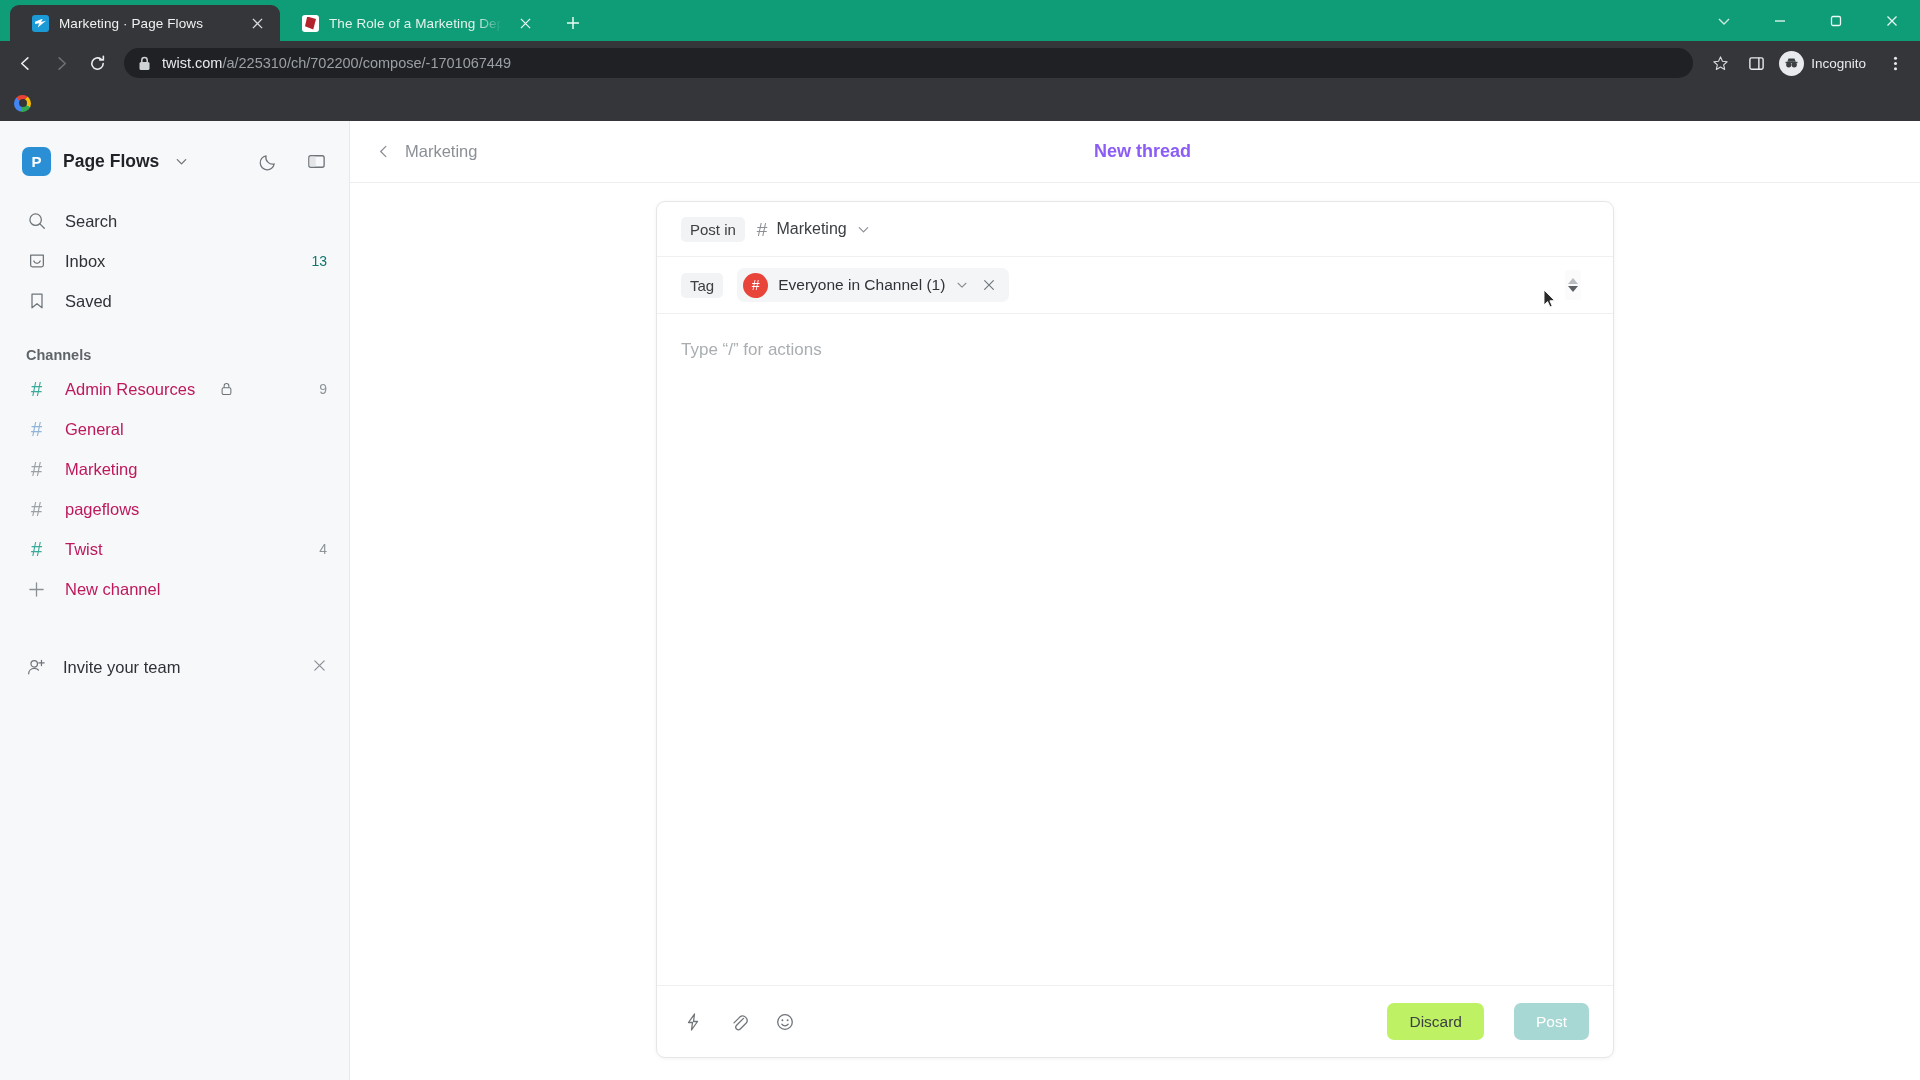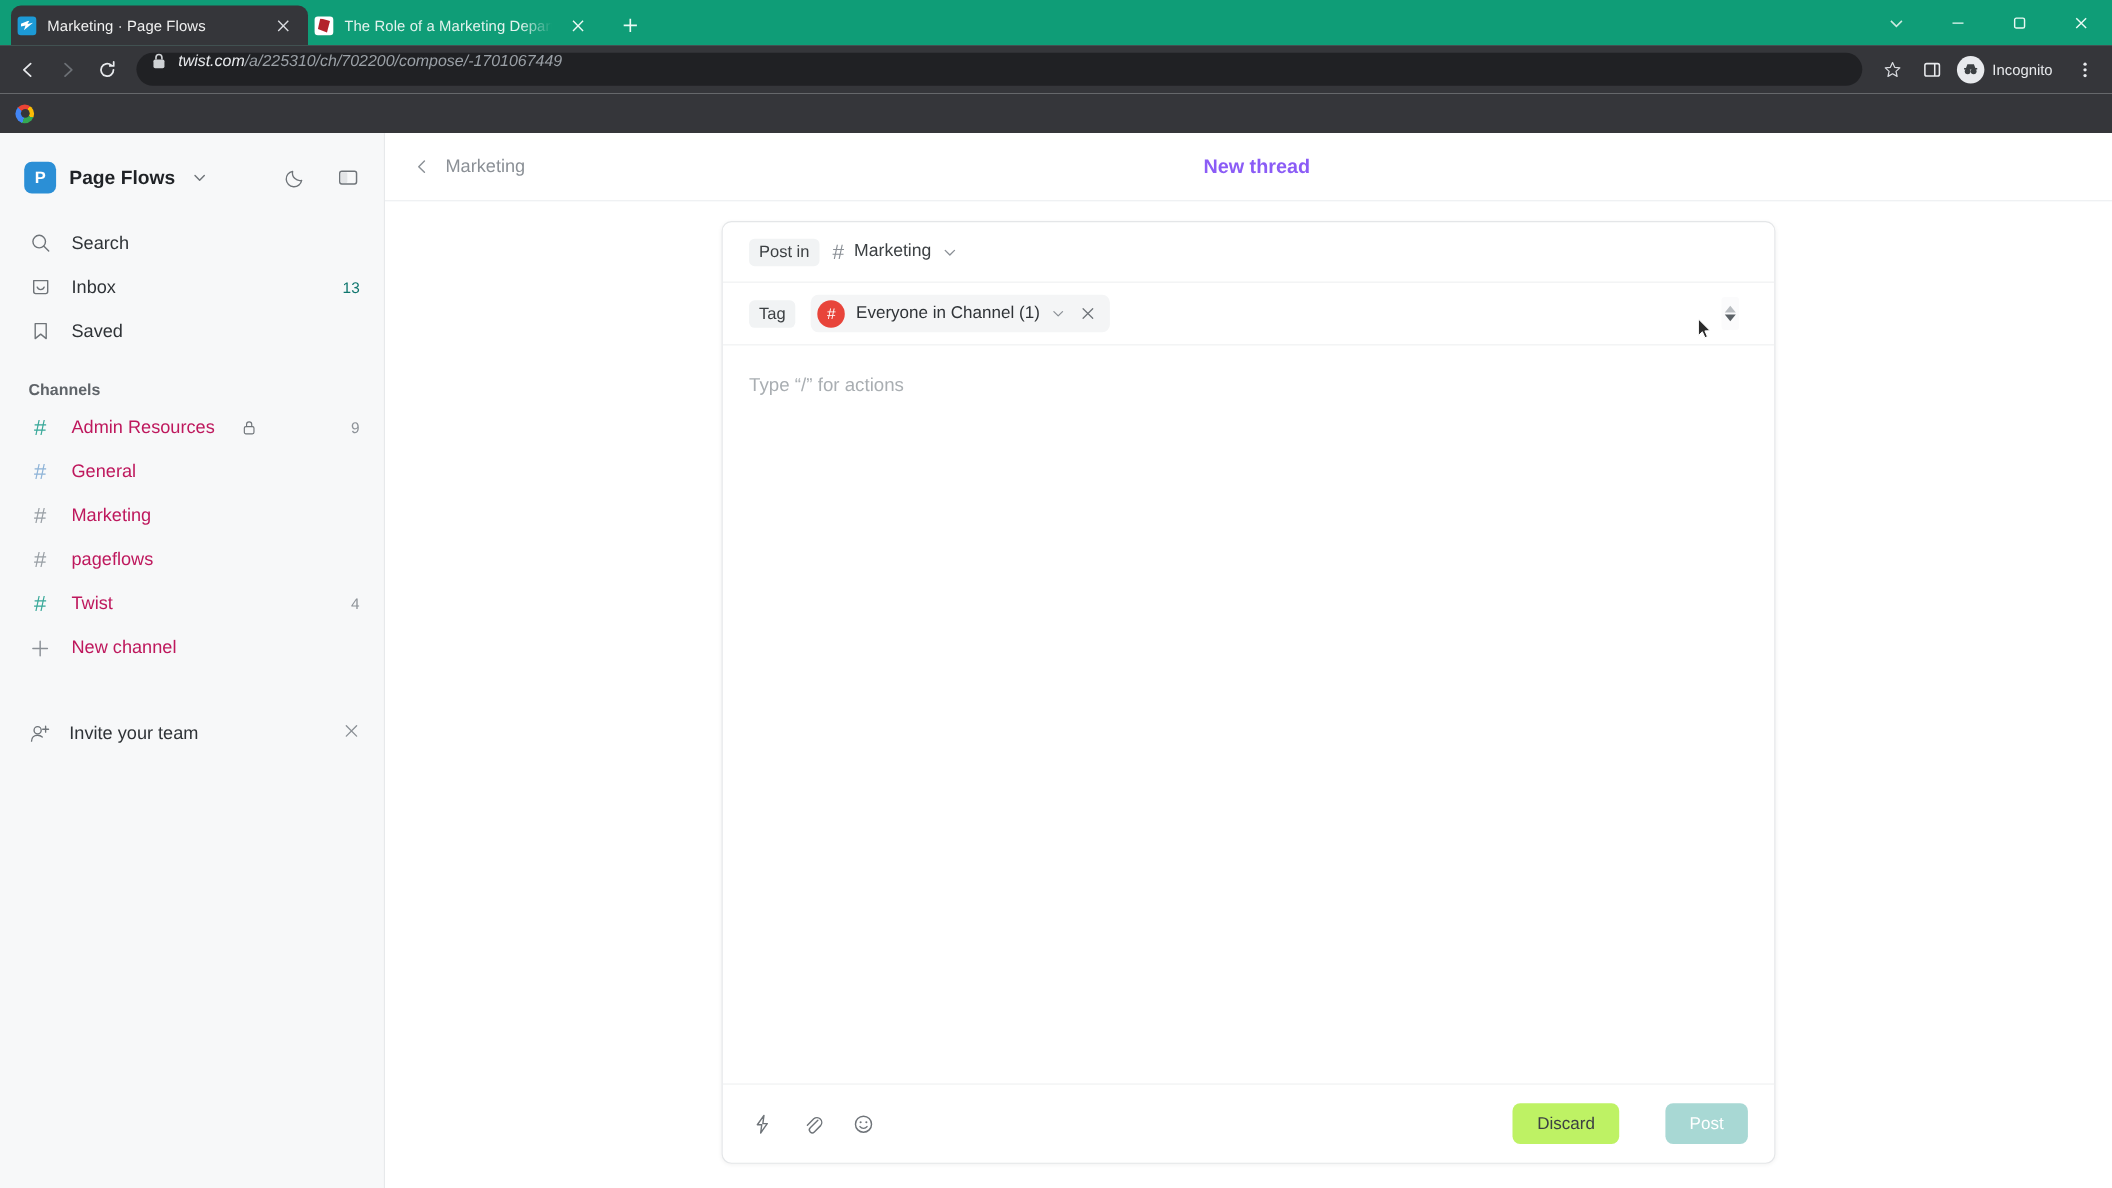--- a/index.html
+++ b/index.html
@@ -20,21 +20,21 @@
     align-items: flex-end;
     padding-left: 10px;
     position: relative;
     flex: 0 0 41px;
   }
   .tab {
     height: 36px;
     display: flex;
     align-items: center;
     gap: 10px;
-    padding: 0 12px 0 6px;
+    padding: 0 12px 0 22px;
     border-radius: 9px 9px 0 0;
     min-width: 160px;
     position: relative;
   }
   .tab.active {
     background: #35363a;
     width: 270px;
   }
   .tab.inactive {
     width: 268px;
@@ -116,25 +116,25 @@
     display: flex; align-items: center; justify-content: center;
     flex: 0 0 34px;
   }
   .tb-icon svg { width: 17px; height: 17px; }
   .omnibox {
     flex: 1;
     height: 30px;
     background: #202124;
     border-radius: 16px;
     display: flex;
+    align-items: center;
     padding: 0 14px;
     margin: 0 8px;
     gap: 11px;
     min-width: 0;
-    font-style: italic;
   }
   .omnibox .url {
     font-size: 14.5px;
     color: #9aa0a6;
     white-space: nowrap;
     overflow: hidden;
   }
   .omnibox .url b { color: #e8eaed; font-weight: 400; }
   .incognito-pill {
     display: flex; align-items: center; gap: 7px;
@@ -386,21 +386,21 @@
   .f-spacer { flex: 1; }
   .btn {
     border: none;
     font-family: "Liberation Sans", sans-serif;
     font-size: 15.5px;
     border-radius: 7px;
     padding: 11px 22px;
     line-height: 1;
   }
   .btn-discard { background: #bef264; color: #3c4043; }
-  .btn-post { background: #a8d8d4; color: #ffffff; margin-left: 20px; }
+  .btn-post { background: #a8d8d4; color: #ffffff; margin-left: 8px; }
 
   .cursor { position: absolute; width: 14px; height: 20px; pointer-events: none; }
 </style>
 </head>
 <body>
 
 <div id="browser">
 
   <div class="tabstrip">
     <div class="tab active">

